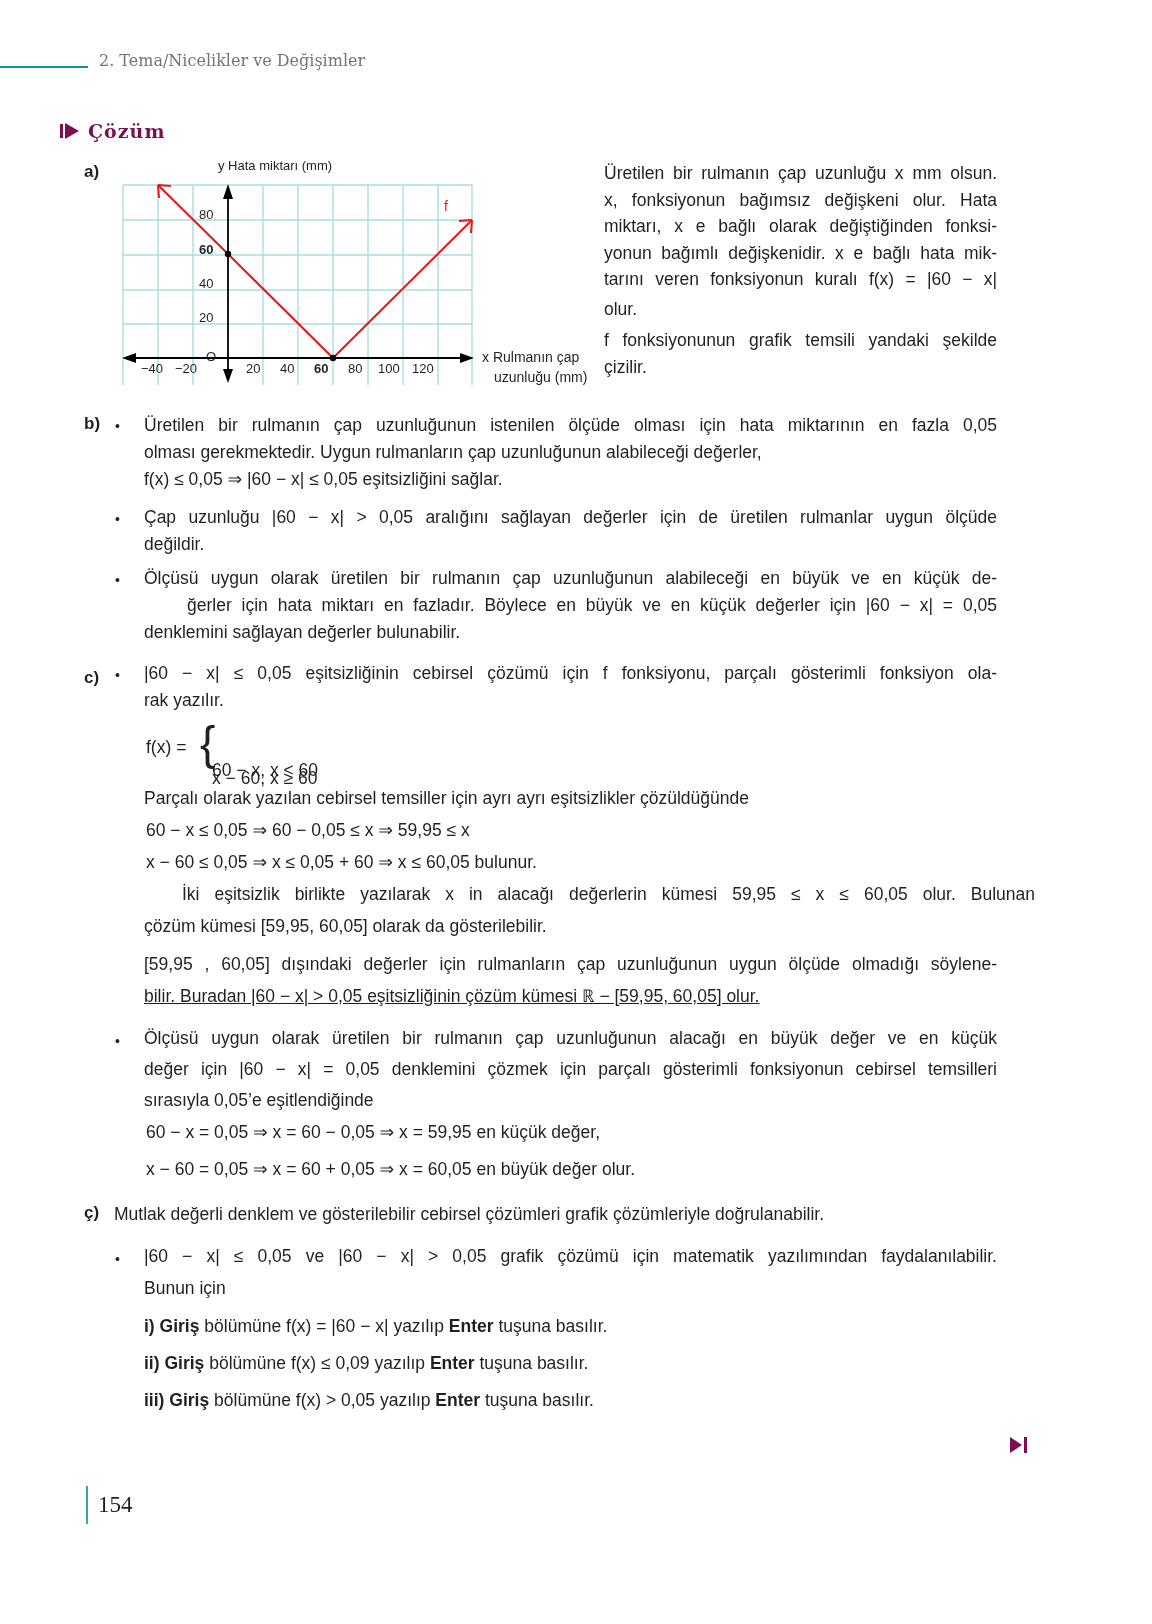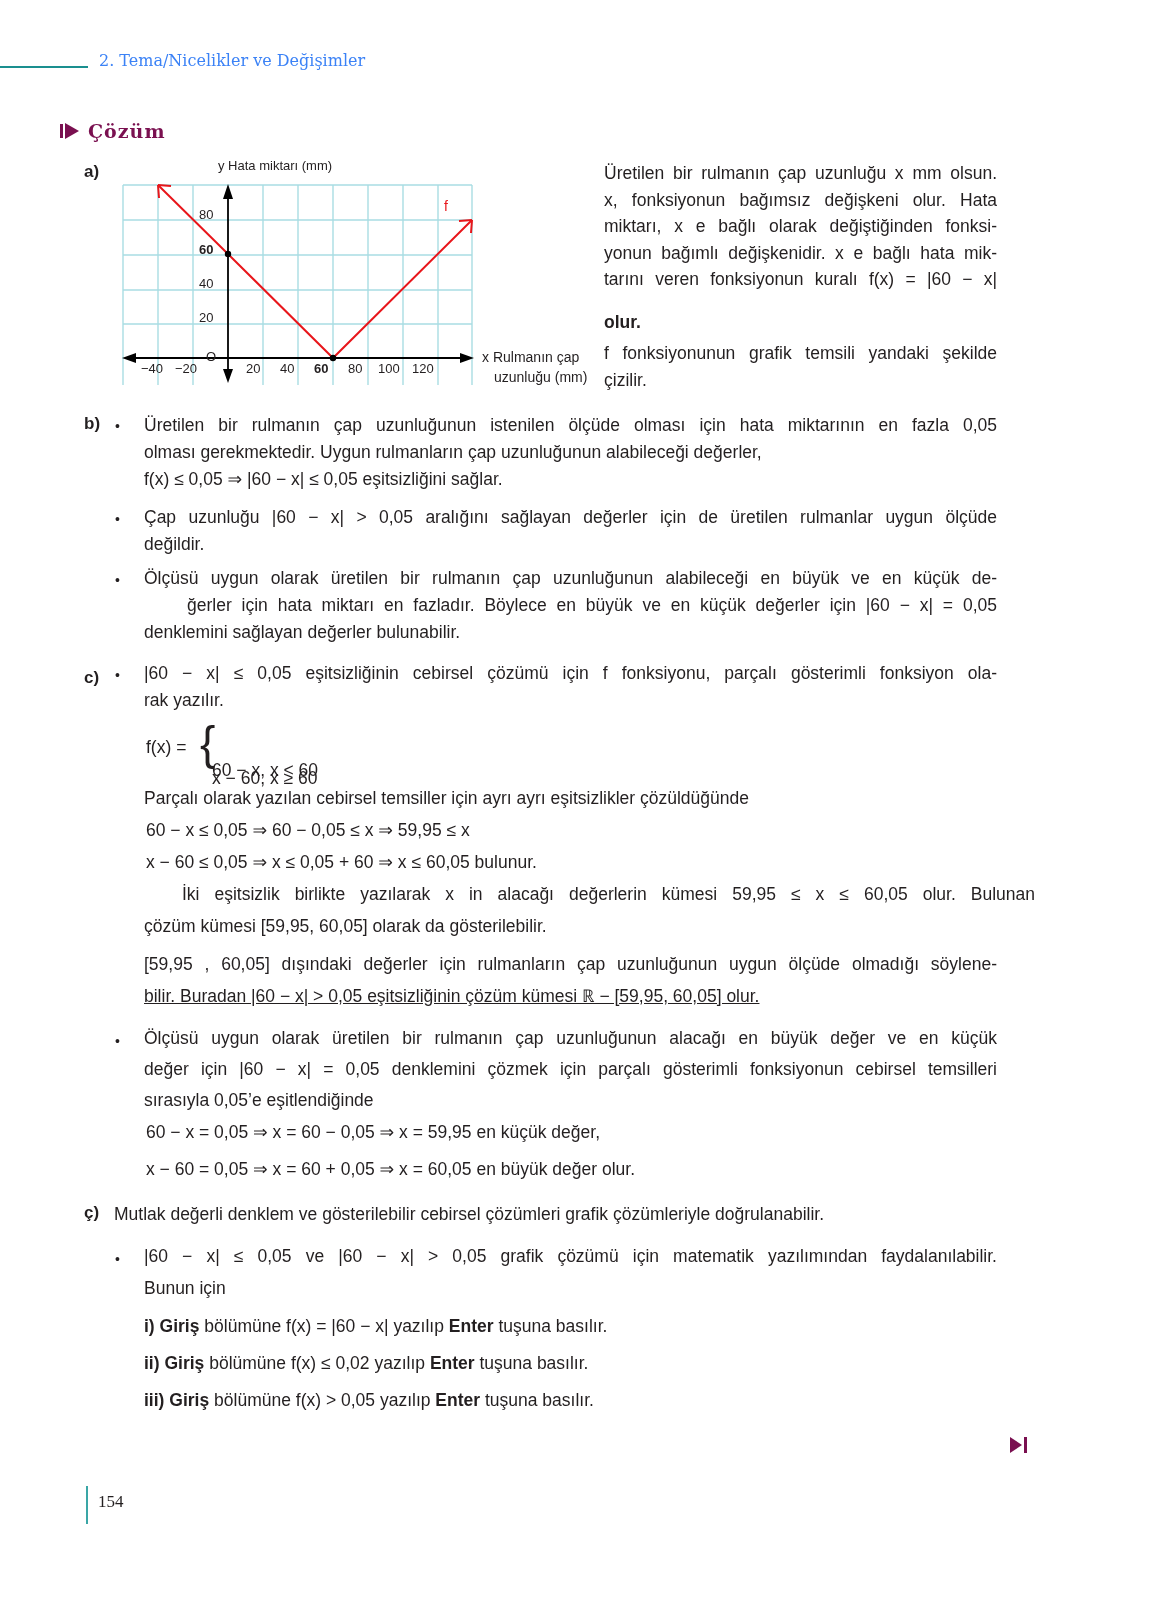--- a/index.html
+++ b/index.html
@@ -1,34 +1,34 @@
 <!DOCTYPE html>
 <html><head>
   <meta charset="utf-8">
   <style>
     html, body { margin: 0; padding: 0; background: #ffffff; }
     body { width: 1152px; height: 1624px; position: relative; overflow: hidden;
            font-family: "Liberation Sans", sans-serif; color: #231f20; }
     .abs { position: absolute; }
     .hdr-line { left: 0; top: 66px; width: 88px; height: 1.5px; background: #1a8f8f; }
-    .hdr-text { left: 99px; top: 51px; font-family: "DejaVu Serif", serif; font-size: 16px; color: #3b82f6; }
+    .hdr-text { left: 99px; top: 51px; font-family: "DejaVu Serif", serif; font-size: 16px; color: #737373; }
     .sol { left: 60px; top: 120px; display: flex; align-items: center; gap: 8px; }
     .sol-icon { width: 20px; height: 18px; position: relative; }
     .sol-icon .bar { position: absolute; left: 0; top: 2px; width: 3px; height: 14px; background: #7a1050; }
     .sol-icon .tri { position: absolute; left: 5px; top: 1px; width: 0; height: 0;
            border-top: 8px solid transparent; border-bottom: 8px solid transparent; border-left: 14px solid #7a1050; }
     .sol-text { font-family: "DejaVu Serif", serif; font-size: 19px; font-weight: bold; color: #7a1050; letter-spacing: 1px; }
     .label { font-weight: bold; font-size: 17px; }
     .p { font-size: 17.5px; line-height: 27px; }
     .just { text-align: justify; }
     .bullet { position: absolute; font-size: 14px; }
     .b { font-weight: bold; }
     .graph { left: 110px; top: 155px; width: 500px; height: 245px; }
     .pg-line { left: 86px; top: 1486px; width: 2px; height: 38px; background: #3aa6a6; }
-    .pg-num { left: 98px; top: 1492px; font-family: "Liberation Serif", serif; font-size: 17px; }
+    .pg-num { left: 98px; top: 1492px; font-family: "Liberation Serif", serif; font-size: 23px; }
     .end-icon { left: 1010px; top: 1437px; width: 20px; height: 16px; }
     .end-icon .tri { position: absolute; left: 0; top: 0; border-top: 8px solid transparent;
            border-bottom: 8px solid transparent; border-left: 12px solid #7a1050; }
     .end-icon .bar { position: absolute; left: 14px; top: 0; width: 3px; height: 16px; background: #7a1050; }
   </style>
 </head>
 <body>
 
 <div class="abs hdr-line"></div>
 <div class="abs hdr-text">2. Tema/Nicelikler ve Değişimler</div>
@@ -101,21 +101,21 @@
     <text x="494" y="382" font-size="14">uzunluğu (mm)</text>
   </g>
 </svg>
 
 <div class="abs p just" style="left:604px; top:160px; width:393px; line-height:26.5px;">
   <div style="text-align-last:justify;">Üretilen bir rulmanın çap uzunluğu x mm olsun.</div>
   <div style="text-align-last:justify;">x, fonksiyonun bağımsız değişkeni olur. Hata</div>
   <div style="text-align-last:justify;">miktarı, x e bağlı olarak değiştiğinden fonksi-</div>
   <div style="text-align-last:justify;">yonun bağımlı değişkenidir. x e bağlı hata mik-</div>
   <div style="text-align-last:justify;">tarını veren fonksiyonun kuralı  f(x) = |60 − x|</div>
-  <div style="margin-top:16px;font-weight:bold;">olur.</div>
+  <div style="margin-top:3px;">olur.</div>
   <div style="margin-top:5px; text-align-last:justify;">f fonksiyonunun grafik temsili yandaki şekilde</div>
   <div>çizilir.</div>
 </div>
 
 <div class="abs label" style="left:84px; top:414px;">b)</div>
 <div class="abs bullet" style="left:115px; top:418px;">•</div>
 <div class="abs p" style="left:144px; top:412px; width:853px;">
   <div style="text-align:justify; text-align-last:justify;">Üretilen bir rulmanın çap uzunluğunun istenilen ölçüde olması için hata miktarının en fazla 0,05</div>
   <div>olması gerekmektedir. Uygun rulmanların çap uzunluğunun alabileceği değerler,</div>
   <div>f(x) ≤ 0,05 ⇒ |60 − x| ≤ 0,05 eşitsizliğini sağlar.</div>
@@ -163,21 +163,21 @@
 <div class="abs p" style="left:114px; top:1201px;">Mutlak değerli denklem ve gösterilebilir cebirsel çözümleri grafik çözümleriyle doğrulanabilir.</div>
 
 <div class="abs bullet" style="left:115px; top:1251px;">•</div>
 <div class="abs p" style="left:144px; top:1243px; width:853px; text-align:justify; text-align-last:justify;">|60 − x| ≤ 0,05  ve  |60 − x| &gt; 0,05  grafik çözümü için matematik yazılımından faydalanılabilir.</div>
 <div class="abs p" style="left:144px; top:1275px;">Bunun için</div>
 
 <div class="abs p" style="left:144px; top:1313px;">
   <span class="b">i)</span> <span class="b">Giriş</span><span> bölümüne  f(x) = |60 − x|  yazılıp </span><span class="b">Enter</span><span> tuşuna basılır.</span>
 </div>
 <div class="abs p" style="left:144px; top:1350px;">
-  <span class="b">ii)</span> <span class="b">Giriş</span><span> bölümüne  f(x) ≤ 0,02  yazılıp </span><span class="b">Enter</span><span> tuşuna basılır.</span>
+  <span class="b">ii)</span> <span class="b">Giriş</span><span> bölümüne  f(x) ≤ 0,09  yazılıp </span><span class="b">Enter</span><span> tuşuna basılır.</span>
 </div>
 <div class="abs p" style="left:144px; top:1387px;">
   <span class="b">iii)</span> <span class="b">Giriş</span><span> bölümüne  f(x) &gt; 0,05  yazılıp </span><span class="b">Enter</span><span> tuşuna basılır.</span>
 </div>
 
 <div class="abs end-icon">
     <span class="tri"></span>
     <span class="bar"></span>
   </div>
 

